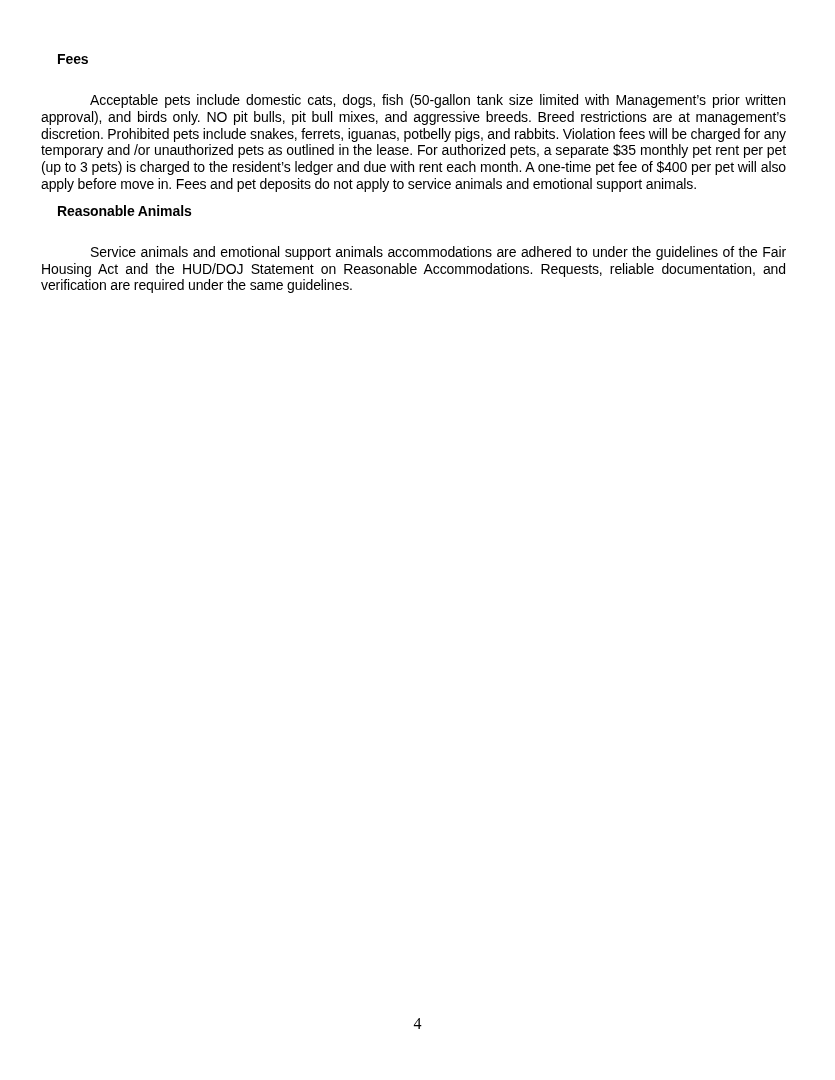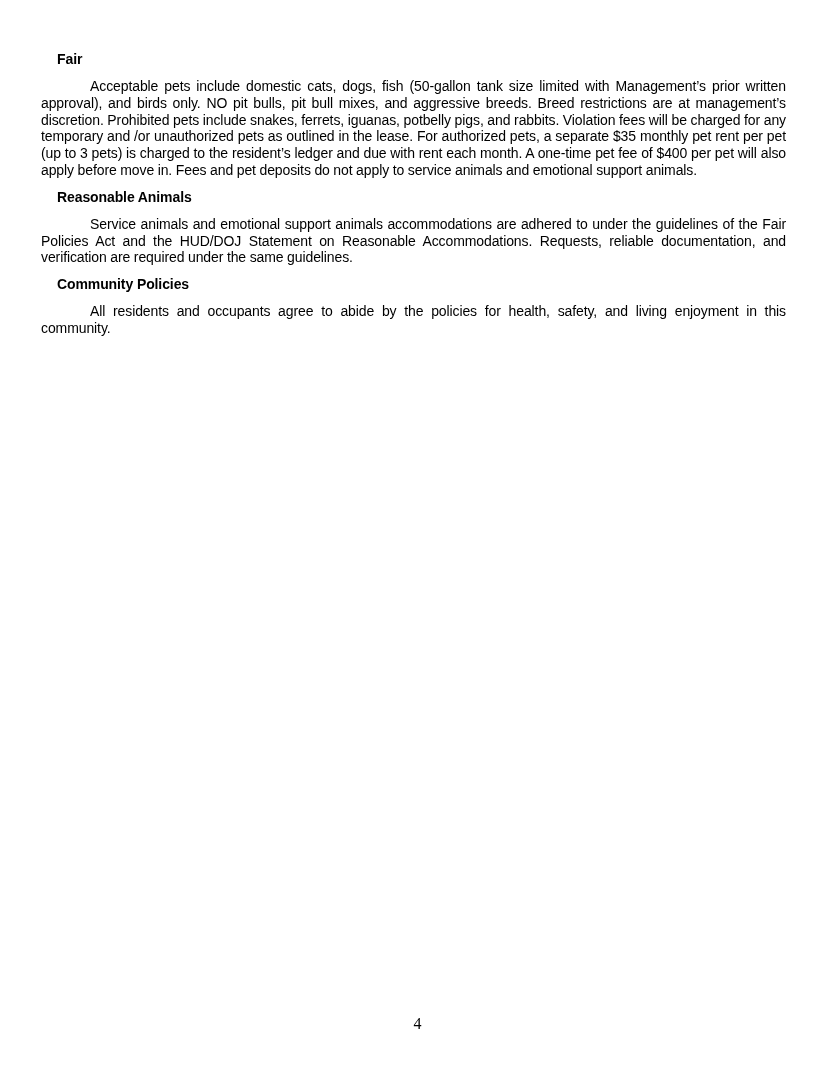--- a/index.html
+++ b/index.html
@@ -27,21 +27,21 @@
     font-weight: bold;
     font-size: 14px;
     line-height: 17px;
     margin: 10px 0 0 16px;
     letter-spacing: -0.1px;
   }
   .doc-section:first-child .section-heading {
     margin-top: 0;
   }
   .body-para {
-    margin: 10px 0 0 0;
+    margin: 24px 0 0 0;
     text-align: justify;
     text-indent: 49px;
     line-height: 16.8px;
     letter-spacing: -0.1px;
     word-spacing: -0.2px;
   }
   .page-number {
     position: absolute;
     left: 0;
     right: 0;
@@ -53,30 +53,26 @@
     color: #000000;
   }
 </style>
 </head>
 <body>
 
 <div class="page">
   <div class="content">
 
     <div class="doc-section">
-      <div class="section-heading">Fair</div>
+      <div class="section-heading">Fees</div>
       <p class="body-para">Acceptable pets include domestic cats, dogs, fish (50-gallon tank size limited with Management’s prior written approval), and birds only. NO pit bulls, pit bull mixes, and aggressive breeds. Breed restrictions are at management’s discretion. Prohibited pets include snakes, ferrets, iguanas, potbelly pigs, and rabbits. Violation fees will be charged for any temporary and /or unauthorized pets as outlined in the lease. For authorized pets, a separate $35 monthly pet rent per pet (up to 3 pets) is charged to the resident’s ledger and due with rent each month. A one-time pet fee of $400 per pet will also apply before move in. Fees and pet deposits do not apply to service animals and emotional support animals.</p>
     </div>
 
     <div class="doc-section">
       <div class="section-heading">Reasonable Animals</div>
-      <p class="body-para">Service animals and emotional support animals accommodations are adhered to under the guidelines of the Fair Policies Act and the HUD/DOJ Statement on Reasonable Accommodations. Requests, reliable documentation, and verification are required under the same guidelines.</p>
+      <p class="body-para">Service animals and emotional support animals accommodations are adhered to under the guidelines of the Fair Housing Act and the HUD/DOJ Statement on Reasonable Accommodations. Requests, reliable documentation, and verification are required under the same guidelines.</p>
     </div>
 
-    <div class="doc-section">
-      <div class="section-heading">Community Policies</div>
-      <p class="body-para">All residents and occupants agree to abide by the policies for health, safety, and living enjoyment in this community.</p>
-    </div>
 
   </div>
 
   <div class="page-number">4</div>
 </div>
 
 </body></html>

